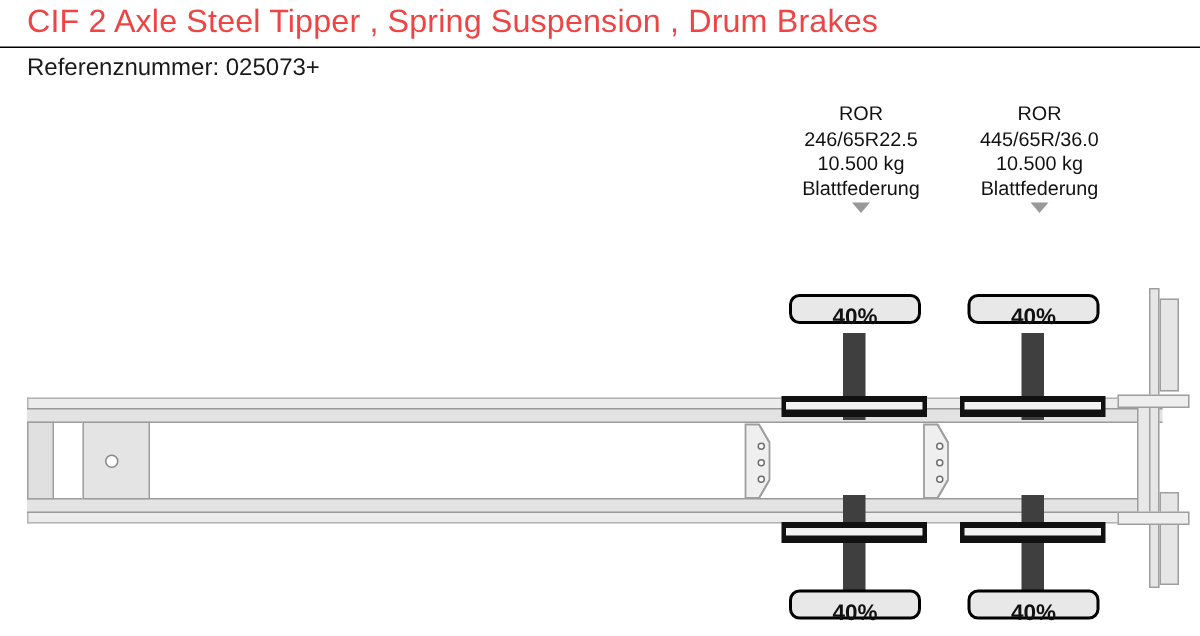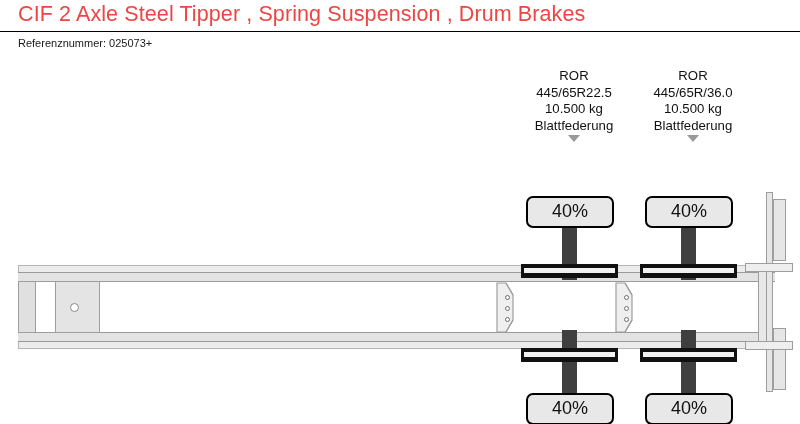--- a/index.html
+++ b/index.html
@@ -37,21 +37,21 @@
     left: 0;
     top: 31px;
     width: 800px;
     height: 1px;
     background: #000000;
   }
   #reference-line {
     position: absolute;
     left: 18px;
     top: 37px;
-    font-size: 11px;
+    font-size: 16px;
     color: #1a1a1a;
     white-space: nowrap;
   }
 
   
   #trailer-diagram {
     position: absolute;
     left: 0;
     top: 0;
     width: 800px;
@@ -76,30 +76,31 @@
     border-right: 6px solid transparent;
     border-top: 7px solid #999999;
   }
   #axle-spec-1 { left: 514px; top: 68px; }
   #axle-spec-2 { left: 633px; top: 68px; }
 
   
   .tyre-badge {
     position: absolute;
     width: 88px;
-    height: 32px;
+    height: 20px;
     border: 2.5px solid #000000;
     border-radius: 7px;
     background: #e8e8e8;
     box-sizing: border-box;
     text-align: center;
-    font-size: 18px;
+    font-size: 15px;
     line-height: 27px;
     color: #111111;
     z-index: 6;
+    font-weight: bold;
   }
   #tyre-badge-tl { left: 526px; top: 196px; }
   #tyre-badge-tr { left: 645px; top: 196px; }
   #tyre-badge-bl { left: 526px; top: 393px; }
   #tyre-badge-br { left: 645px; top: 393px; }
 
   
   .wheel-stem {
     position: absolute;
     width: 15px;
@@ -306,21 +307,21 @@
 <div id="header-area">
   <div id="page-title">CIF 2 Axle Steel Tipper , Spring Suspension , Drum Brakes</div>
   <div id="title-rule"></div>
   <div id="reference-line">Referenznummer: 025073+</div>
 </div>
 
 <div id="trailer-diagram">
 
   <div class="axle-spec" id="axle-spec-1">
     <div class="spec-line">ROR</div>
-    <div class="spec-line">445/65R22.5</div>
+    <div class="spec-line">246/65R22.5</div>
     <div class="spec-line">10.500 kg</div>
     <div class="spec-line">Blattfederung</div>
     <span class="caret"></span>
   </div>
 
   <div class="axle-spec" id="axle-spec-2">
     <div class="spec-line">ROR</div>
     <div class="spec-line">445/65R/36.0</div>
     <div class="spec-line">10.500 kg</div>
     <div class="spec-line">Blattfederung</div>

